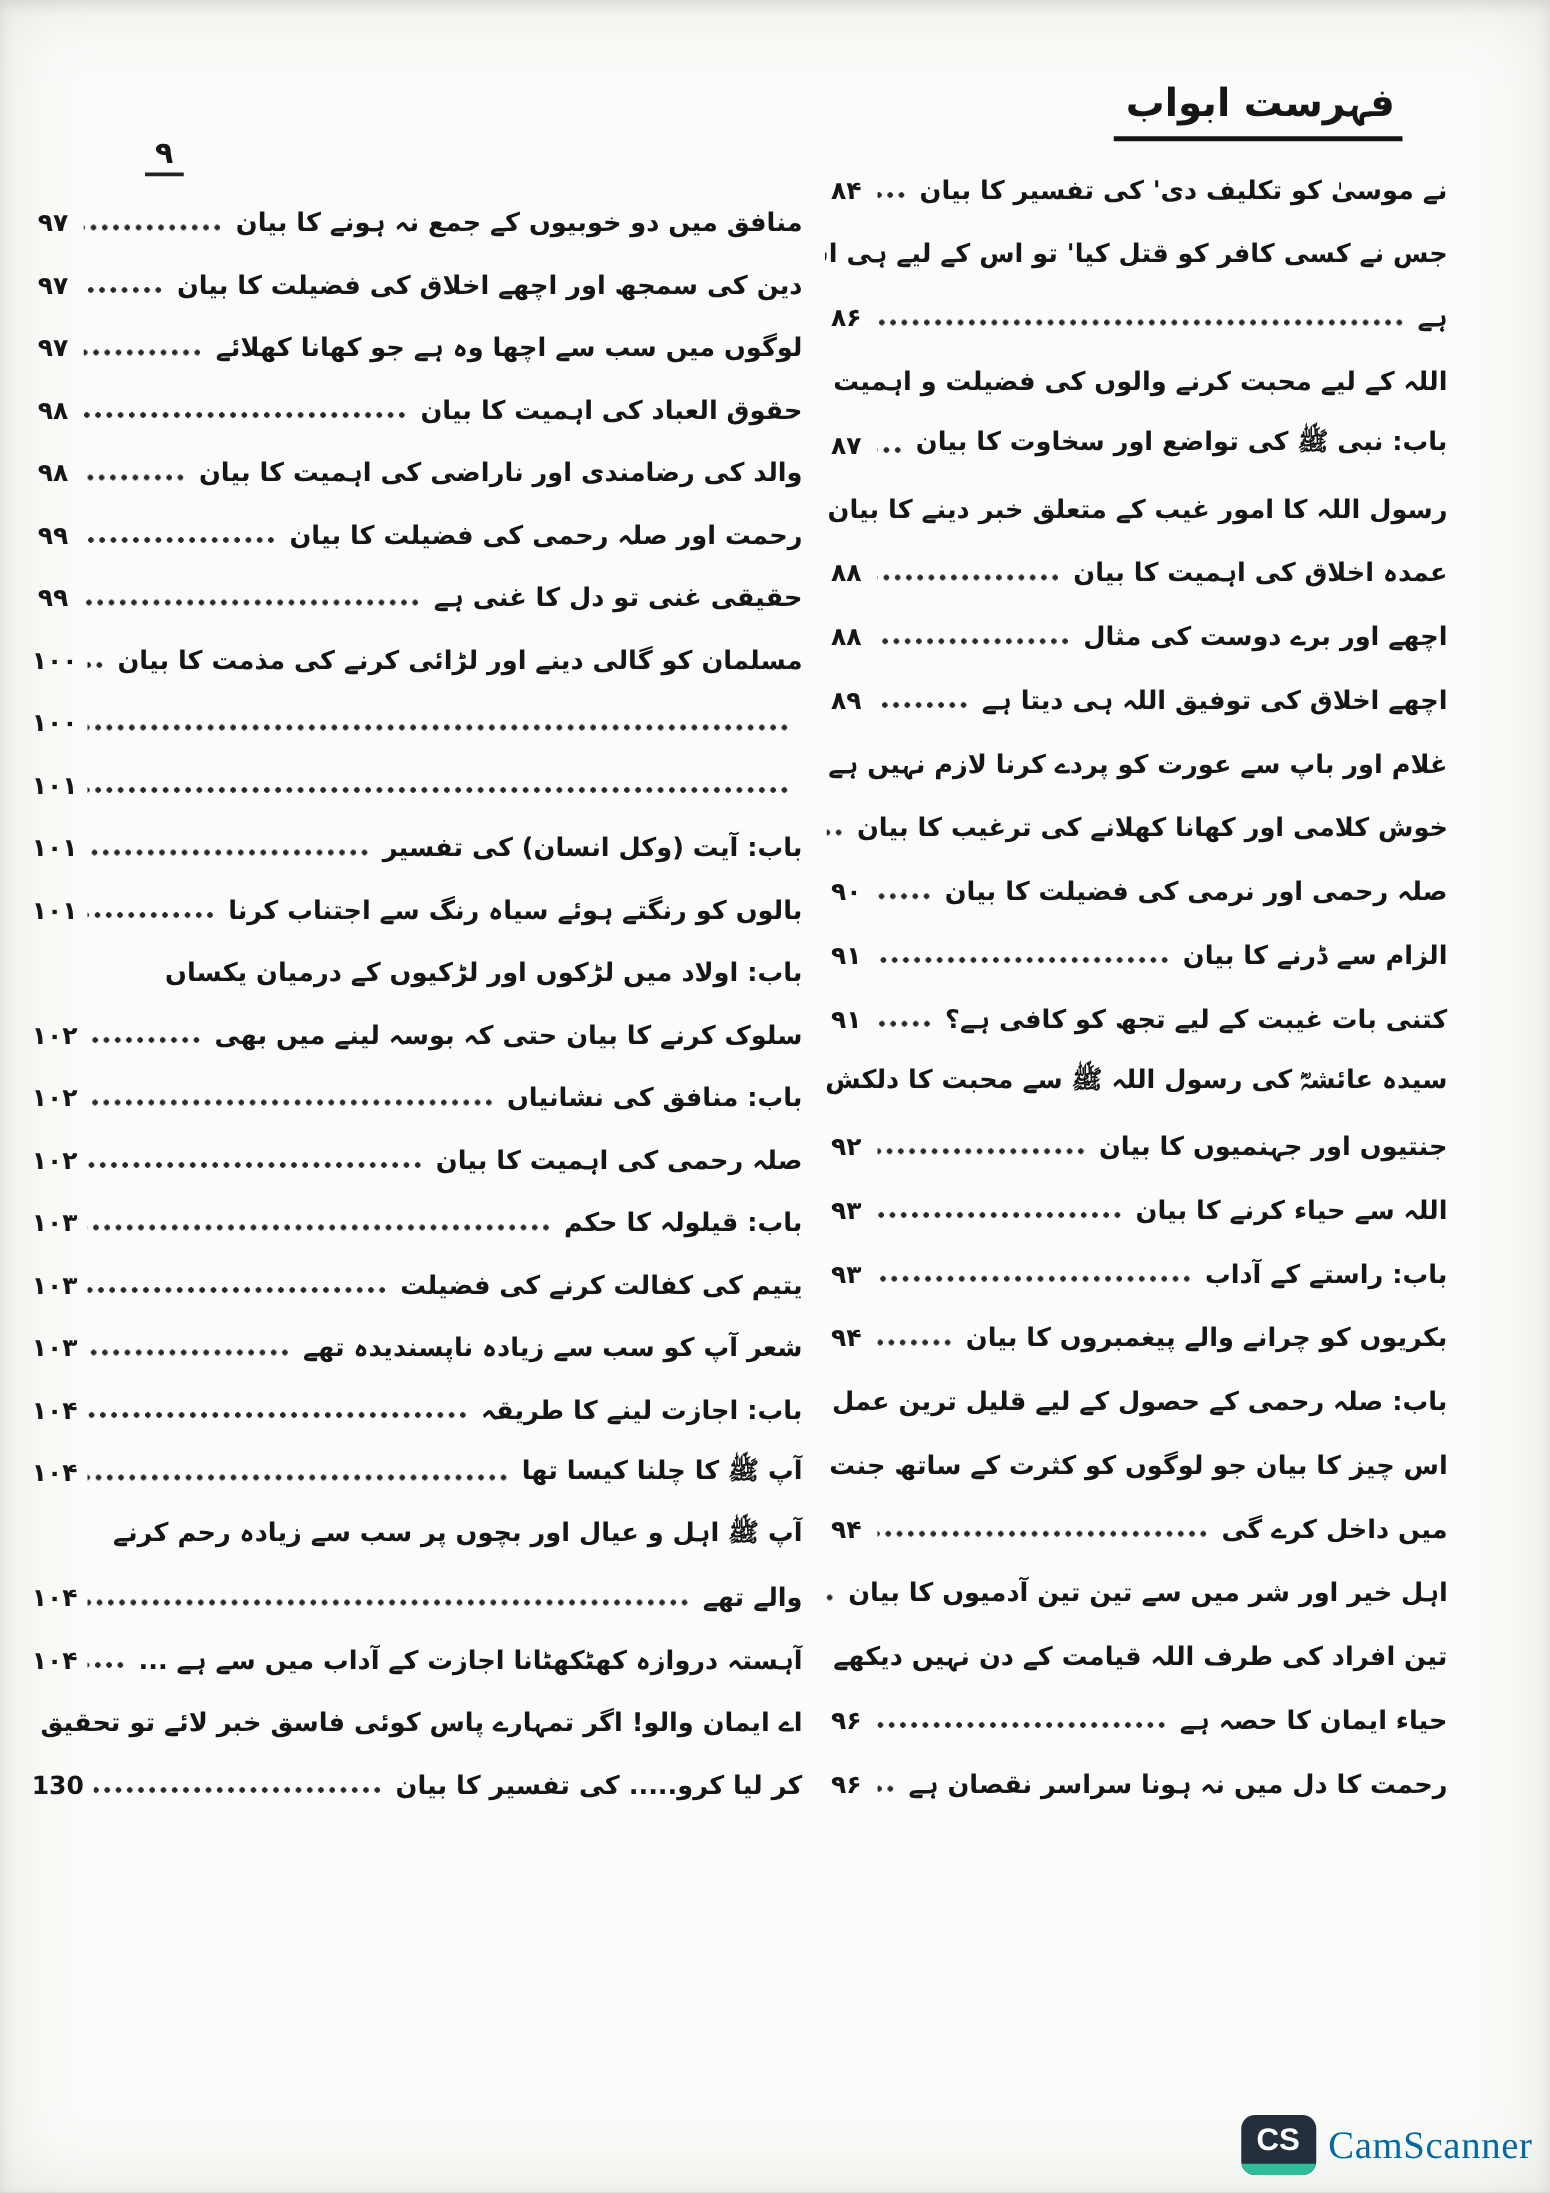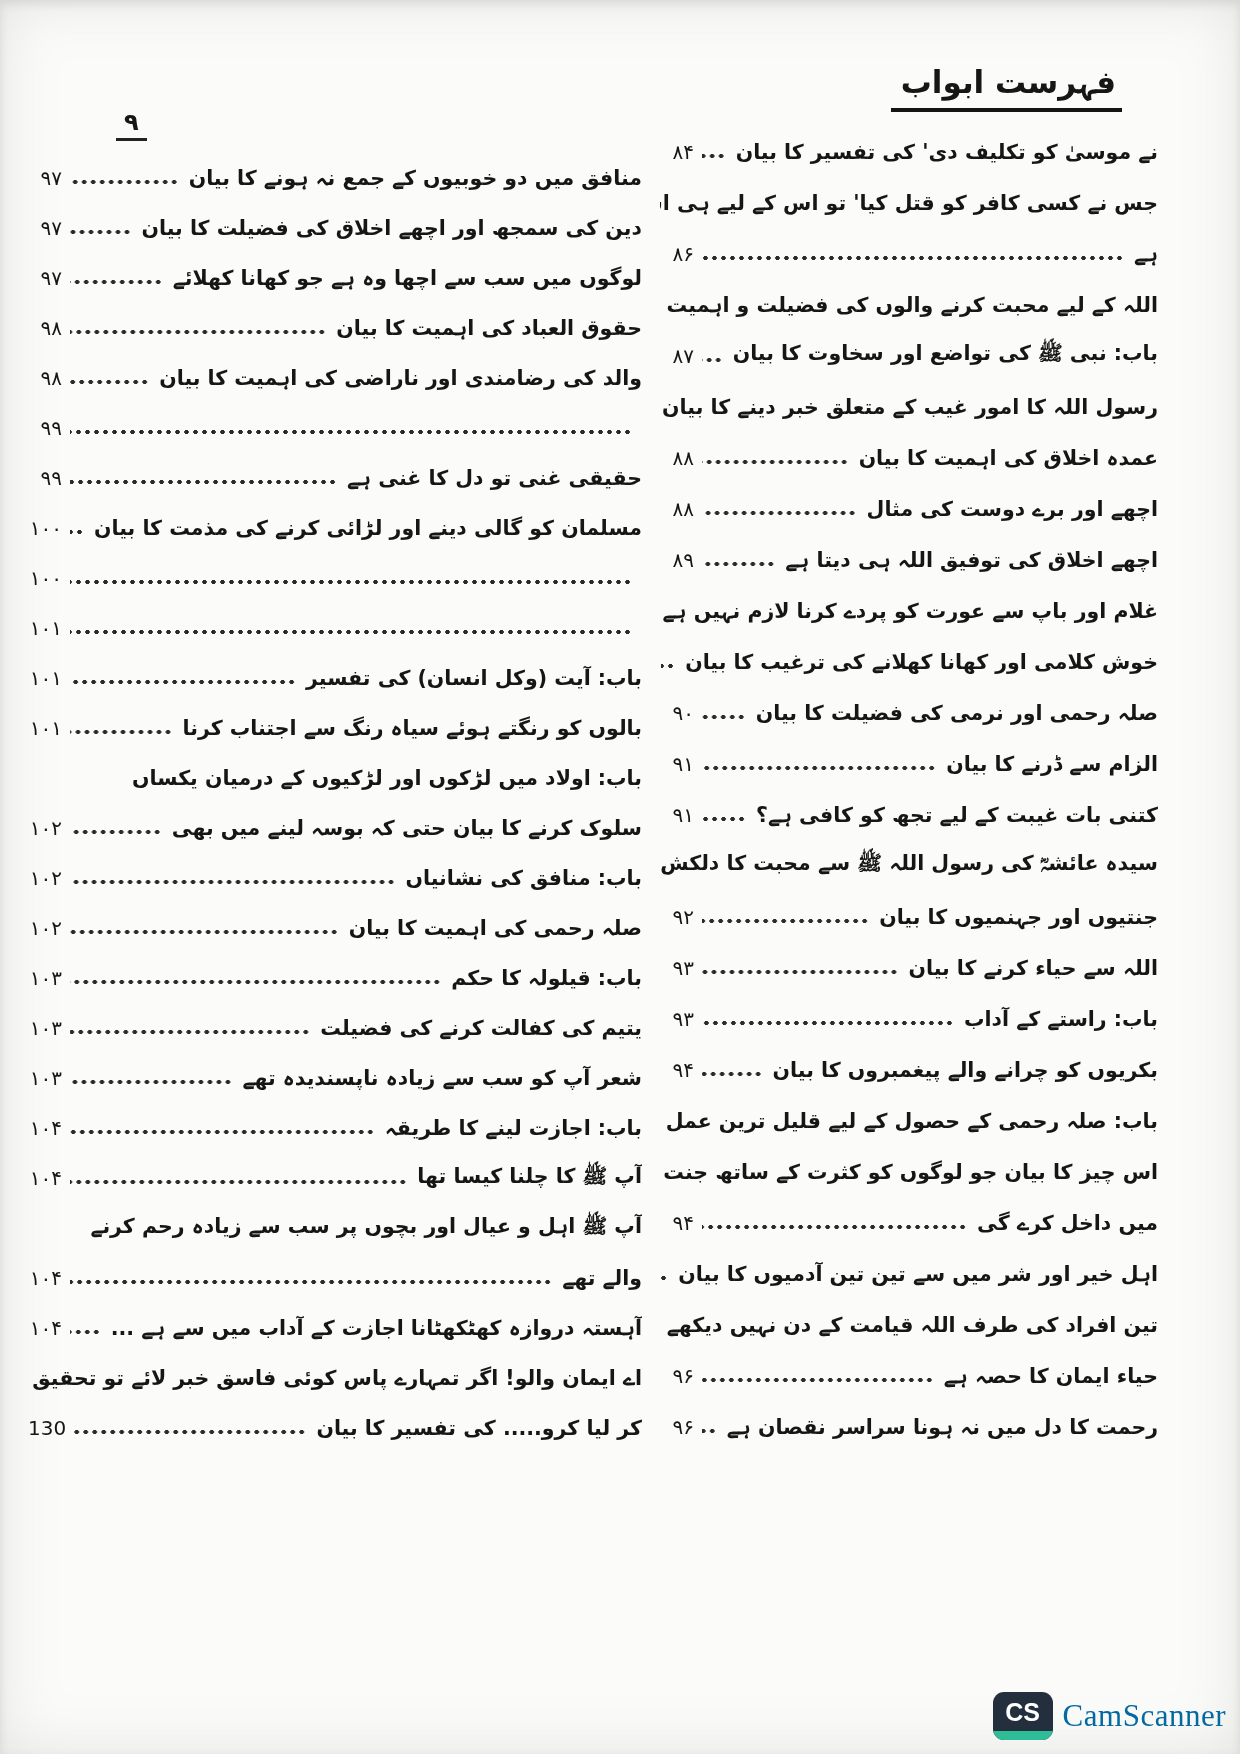--- a/index.html
+++ b/index.html
@@ -43,22 +43,22 @@
     white-space:nowrap;
     font-size:20.5px;font-weight:bold;
     letter-spacing:.2px;
   }
   .dots{
     flex:1;min-width:14px;height:10px;margin:8px 10px 0 8px;
     background-image:radial-gradient(circle,#2a2a2a 2px,transparent 2.4px);
     background-size:9px 8px;background-repeat:repeat-x;background-position:right center;
   }
   .enum{
-    font-size:20px;font-weight:normal;white-space:nowrap;min-width:34px;
-    text-align:right;
+    font-size:20px;font-weight:bold;white-space:nowrap;min-width:34px;
+    text-align:center;
   }
   .watermark{
     position:absolute;left:auto;right:14px;bottom:14px;
     display:flex;align-items:center;direction:ltr;gap:10px;
   }
   .cs-badge{
     position:relative;width:60px;height:48px;border-radius:11px;
     background:#232f3d;display:flex;align-items:center;justify-content:center;
     overflow:hidden;
   }
@@ -276,20 +276,21 @@
         </div>
         <div class="entry">
           <div class="line">
             <span class="etext">والد کی رضامندی اور ناراضی کی اہمیت کا بیان</span>
             <span class="dots"></span>
             <span class="enum">۹۸</span>
           </div>
         </div>
         <div class="entry">
           <div class="line">
+            <span class="etext">رحمت اور صلہ رحمی کی فضیلت کا بیان</span>
             <span class="dots"></span>
             <span class="enum">۹۹</span>
           </div>
         </div>
         <div class="entry">
           <div class="line">
             <span class="etext">حقیقی غنی تو دل کا غنی ہے</span>
             <span class="dots"></span>
             <span class="enum">۹۹</span>
           </div>

